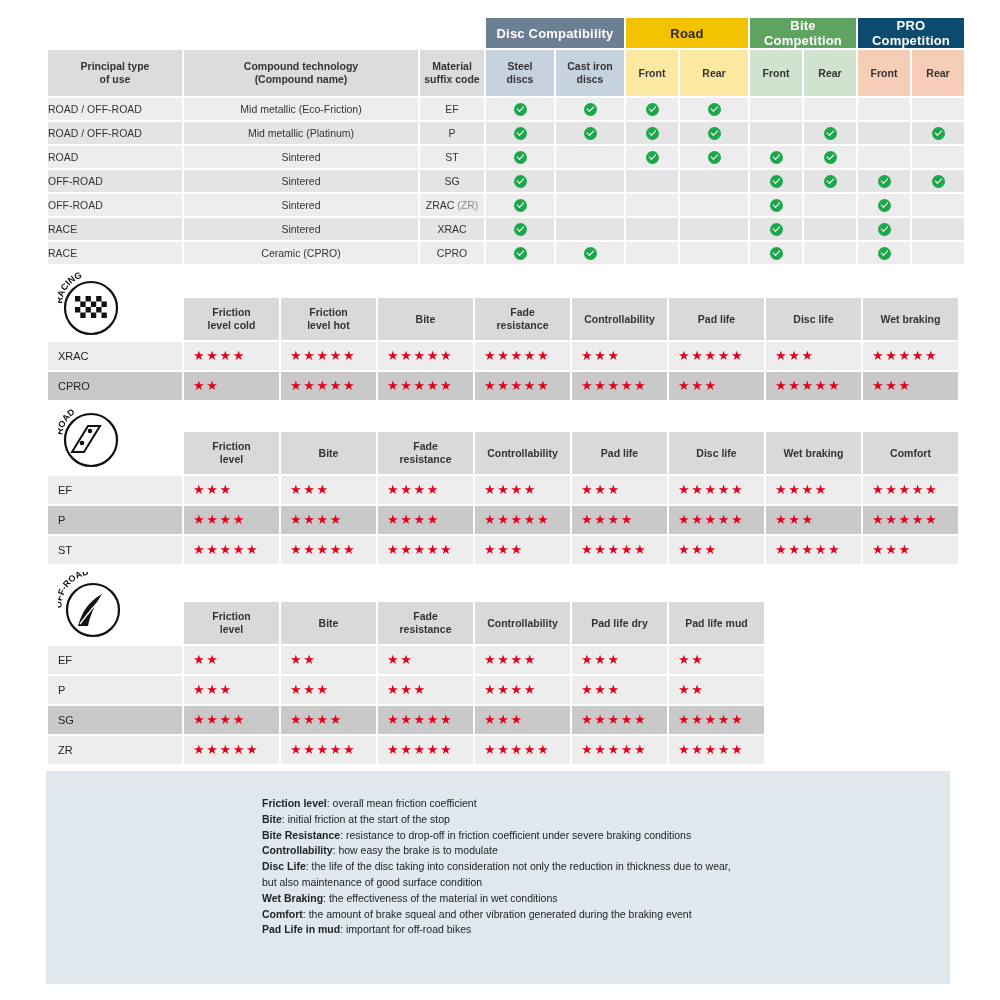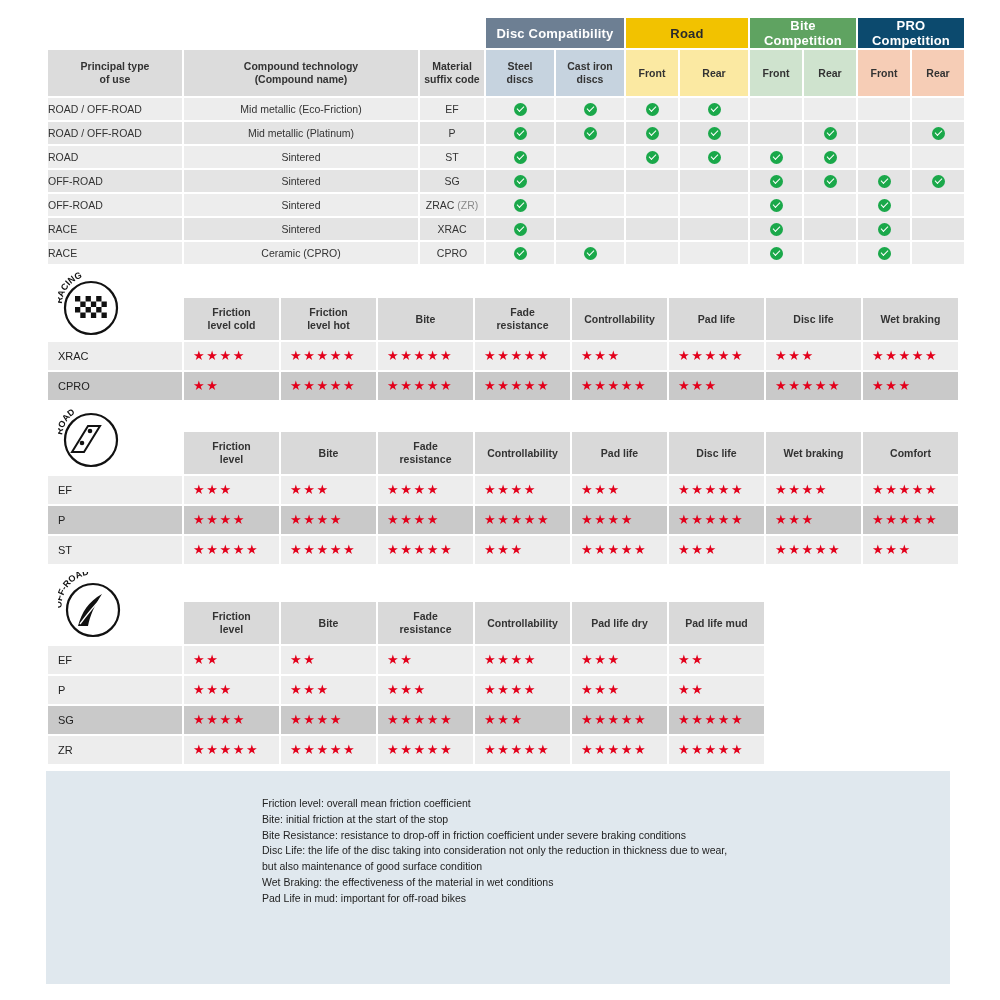--- a/index.html
+++ b/index.html
@@ -58,21 +58,21 @@
   .stars { color: #e3001b; font-size: 13px; letter-spacing: 1.6px; line-height: 26px; white-space: nowrap; }
 
   .badge { position: absolute; width: 66px; height: 66px; }
   .badge svg { display: block; }
 
   
   #legend-box { position: absolute; left: 46px; top: 771px; width: 904px; height: 213px; background: #e0e8ee; }
   #legend-inner { position: absolute; left: 216px; top: 25px; width: 660px; }
   .legend-title { color: #e3001b; font-size: 11px; font-weight: bold; margin-bottom: 8px; letter-spacing: .3px; }
   .legend-line { font-size: 10.5px; color: #222; line-height: 15.8px; }
-  .legend-line b { font-weight: normal; }
+  .legend-line b { font-weight: bold; }
 </style>
 </head>
 <body>
 
 <div class="page">
 
   <table id="compat-table" class="grid">
     <tbody>
         <tr>
       <td class="w1"></td>
@@ -389,21 +389,23 @@
         </tbody>
     </table>
   </div>
 
   <div id="legend-box">
     <div id="legend-inner">
       <div id="legend-list">
           <div class="legend-line"><b>Friction level</b>: overall mean friction coefficient</div>
           <div class="legend-line"><b>Bite</b>: initial friction at the start of the stop</div>
           <div class="legend-line"><b>Bite Resistance</b>: resistance to drop-off in friction coefficient under severe braking conditions</div>
+          <div class="legend-line"><b>Controllability</b>: how easy the brake is to modulate</div>
           <div class="legend-line"><b>Disc Life</b>: the life of the disc taking into consideration not only the reduction in thickness due to wear,</div>
           <div class="legend-line">but also maintenance of good surface condition</div>
           <div class="legend-line"><b>Wet Braking</b>: the effectiveness of the material in wet conditions</div>
+          <div class="legend-line"><b>Comfort</b>: the amount of brake squeal and other vibration generated during the braking event</div>
           <div class="legend-line"><b>Pad Life in mud</b>: important for off-road bikes</div>
         </div>
     </div>
   </div>
 
 </div>
 
 </body></html>

